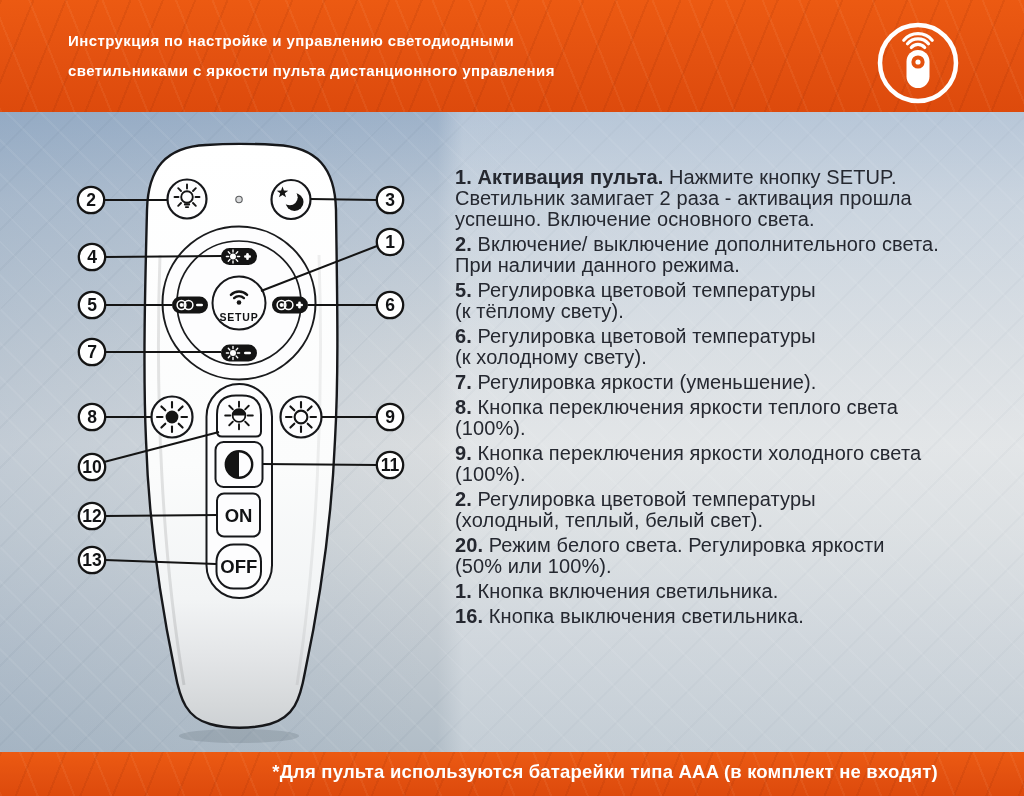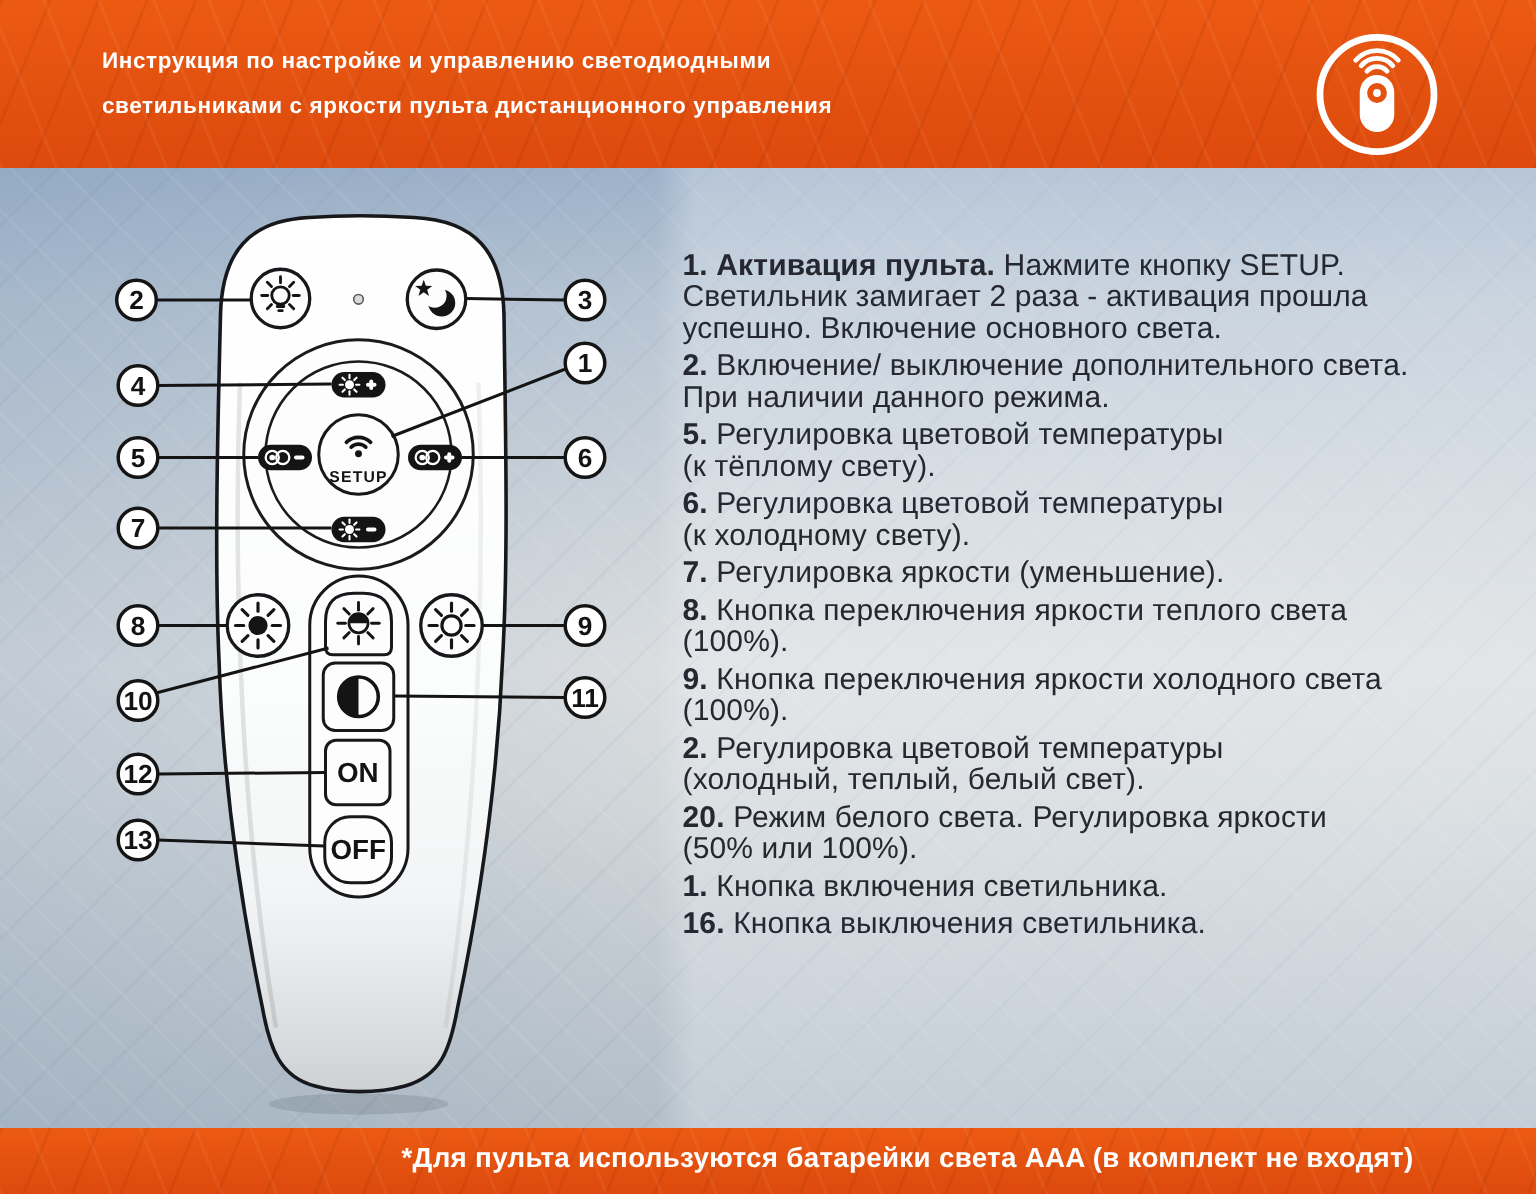--- a/index.html
+++ b/index.html
@@ -305,15 +305,15 @@
       <p><b>7.</b> Регулировка яркости (уменьшение).</p>
       <p><b>8.</b> Кнопка переключения яркости теплого света<br> (100%).</p>
       <p><b>9.</b> Кнопка переключения яркости холодного света<br> (100%).</p>
       <p><b>2.</b> Регулировка цветовой температуры<br> (холодный, теплый, белый свет).</p>
       <p><b>20.</b> Режим белого света. Регулировка яркости<br> (50% или 100%).</p>
       <p><b>1.</b> Кнопка включения светильника.</p>
       <p><b>16.</b> Кнопка выключения светильника.</p>
     </div>
 
   <div class="band band-bottom"></div>
-  <div class="footer-note">*Для пульта используются батарейки света AAA (в комплект не входят)</div>
+  <div class="footer-note">*Для пульта используются батарейки типа AAA (в комплект не входят)</div>
 
 </div>
 
 </body></html>

